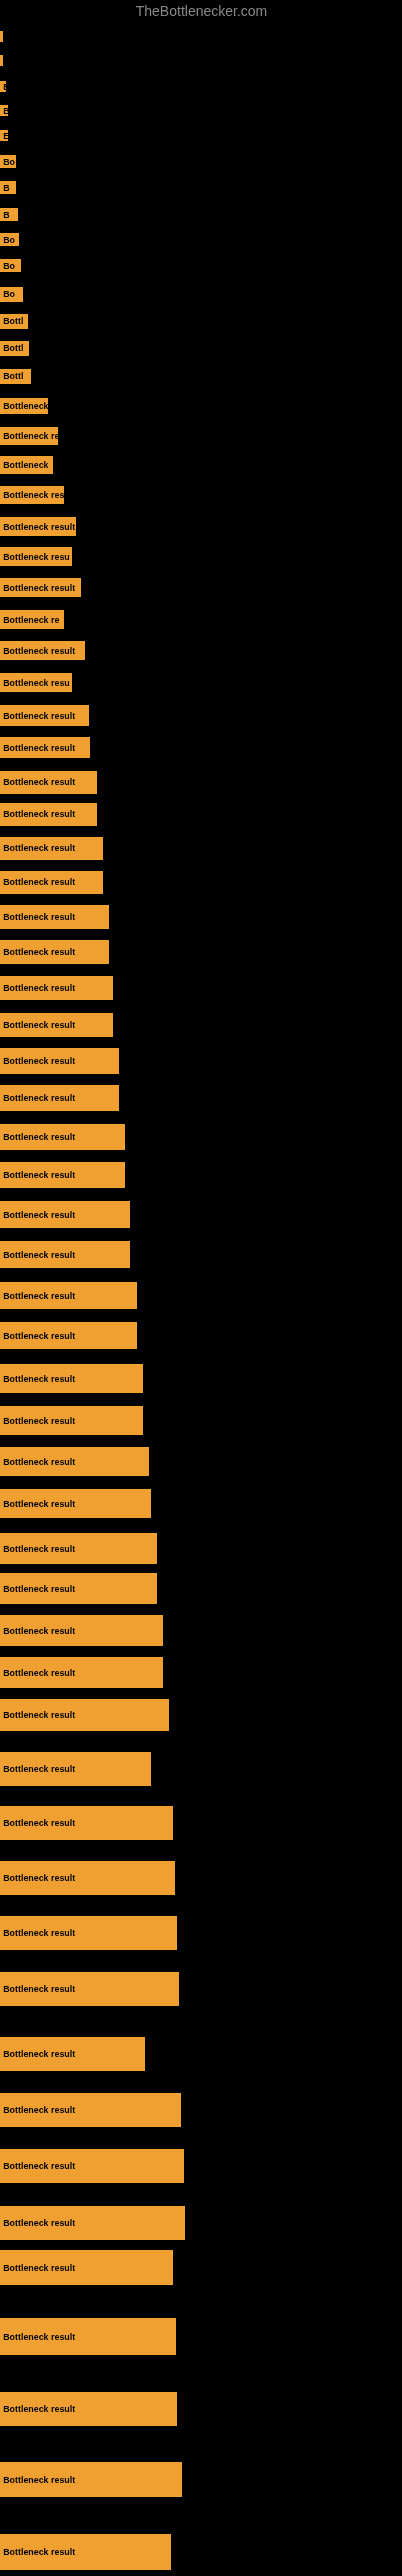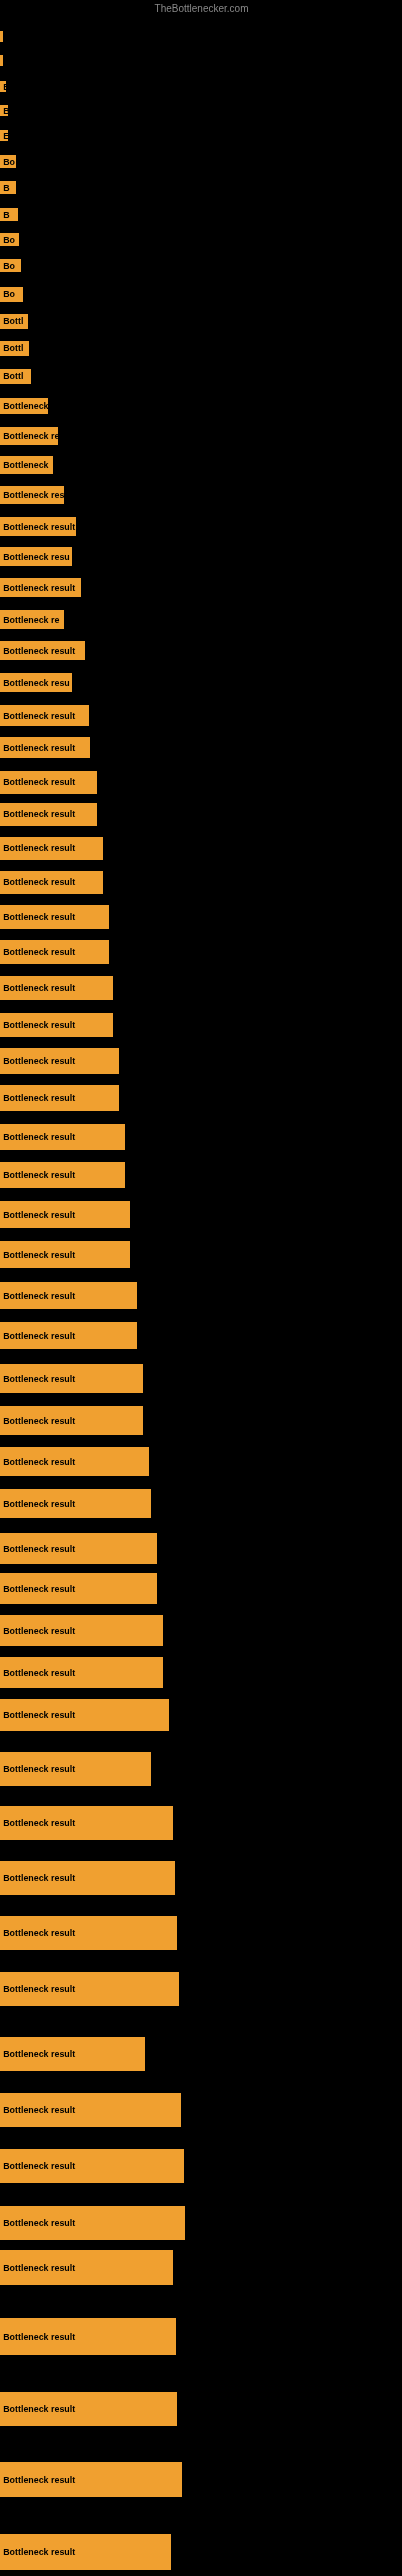--- a/index.html
+++ b/index.html
@@ -10,21 +10,21 @@
       font-family: Arial, sans-serif;
       position: relative;
       overflow-x: hidden;
     }
     .site-title {
       position: absolute;
       top: 3.2px;
       left: 50%;
       transform: translateX(-50%);
       color: #888;
-      font-size: 10px;
+      font-size: 14px;
       white-space: nowrap;
     }
     .bar-container {
       position: absolute;
       left: 0;
     }
     .bar {
       background-color: #f0a030;
       display: flex;
       align-items: center;

